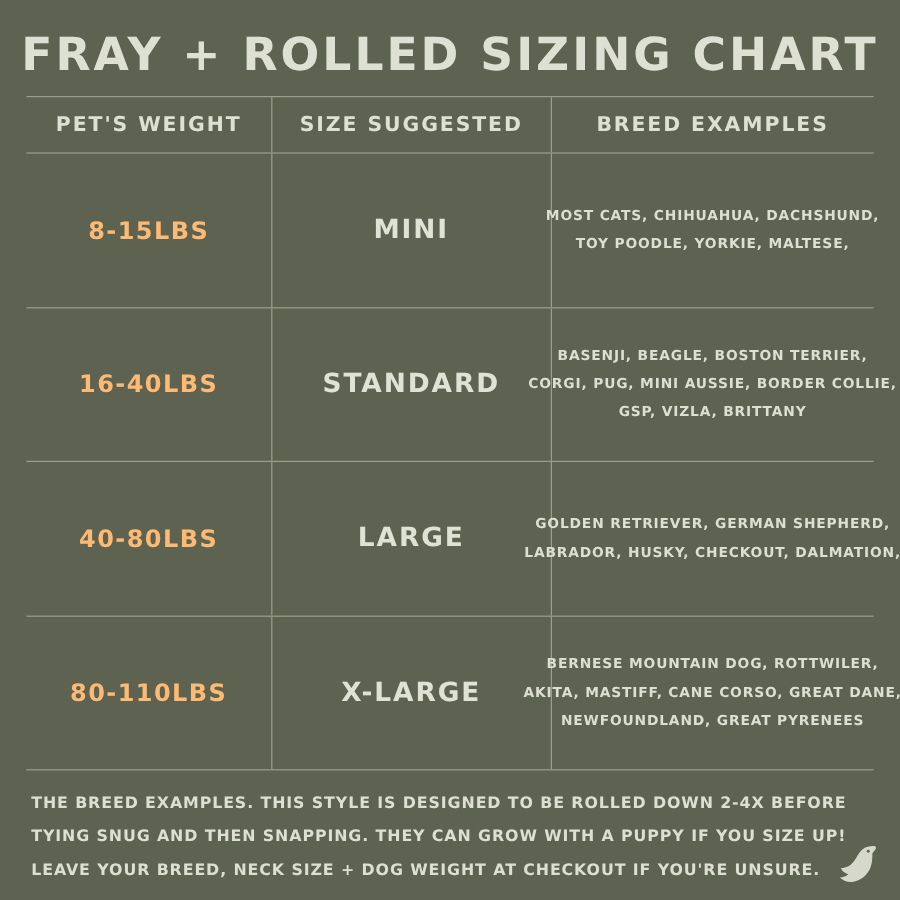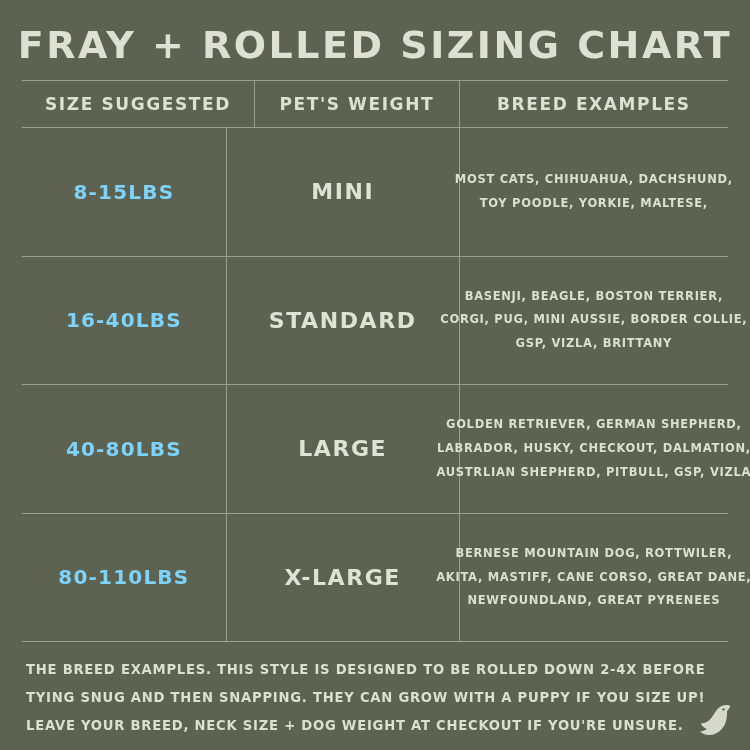--- a/index.html
+++ b/index.html
@@ -83,21 +83,21 @@
     font-size: 17px;
     font-weight: bold;
     letter-spacing: 1.6px;
     color: #dde0d2;
     white-space: nowrap;
   }
   .weight-text {
     font-size: 20px;
     font-weight: bold;
     letter-spacing: 1.2px;
-    color: #7dd3fc;
+    color: #fdba74;
   }
   .size-text {
     font-size: 22px;
     font-weight: bold;
     letter-spacing: 1.6px;
     color: #dfe2d5;
   }
   .breed-text {
     font-size: 11.5px;
     font-weight: bold;
@@ -140,22 +140,22 @@
 
 <div class="page">
 
   <div class="title">FRAY + ROLLED SIZING CHART</div>
 
   <div class="rule"></div>
 
   <div class="table">
 
     <div class="row head-row">
+      <div class="cell col-weight head-cell">PET'S WEIGHT</div>
       <div class="cell col-size head-cell">SIZE SUGGESTED</div>
-      <div class="cell col-weight head-cell">PET'S WEIGHT</div>
       <div class="cell col-breed head-cell">BREED EXAMPLES</div>
     </div>
 
     <div class="row body-row">
       <div class="cell col-weight weight-text">8-15LBS</div>
       <div class="cell col-size size-text">MINI</div>
       <div class="cell col-breed">
         <div class="breed-text">
           <div>MOST CATS, CHIHUAHUA, DACHSHUND,</div>
           <div>TOY POODLE, YORKIE, MALTESE,</div>
@@ -175,21 +175,20 @@
       </div>
     </div>
 
     <div class="row body-row">
       <div class="cell col-weight weight-text">40-80LBS</div>
       <div class="cell col-size size-text">LARGE</div>
       <div class="cell col-breed">
         <div class="breed-text">
           <div>GOLDEN RETRIEVER, GERMAN SHEPHERD,</div>
           <div>LABRADOR, HUSKY, CHECKOUT, DALMATION,</div>
-          <div>AUSTRLIAN SHEPHERD, PITBULL, GSP, VIZLA</div>
         </div>
       </div>
     </div>
 
     <div class="row body-row">
       <div class="cell col-weight weight-text">80-110LBS</div>
       <div class="cell col-size size-text">X-LARGE</div>
       <div class="cell col-breed">
         <div class="breed-text">
           <div>BERNESE MOUNTAIN DOG, ROTTWILER,</div>

